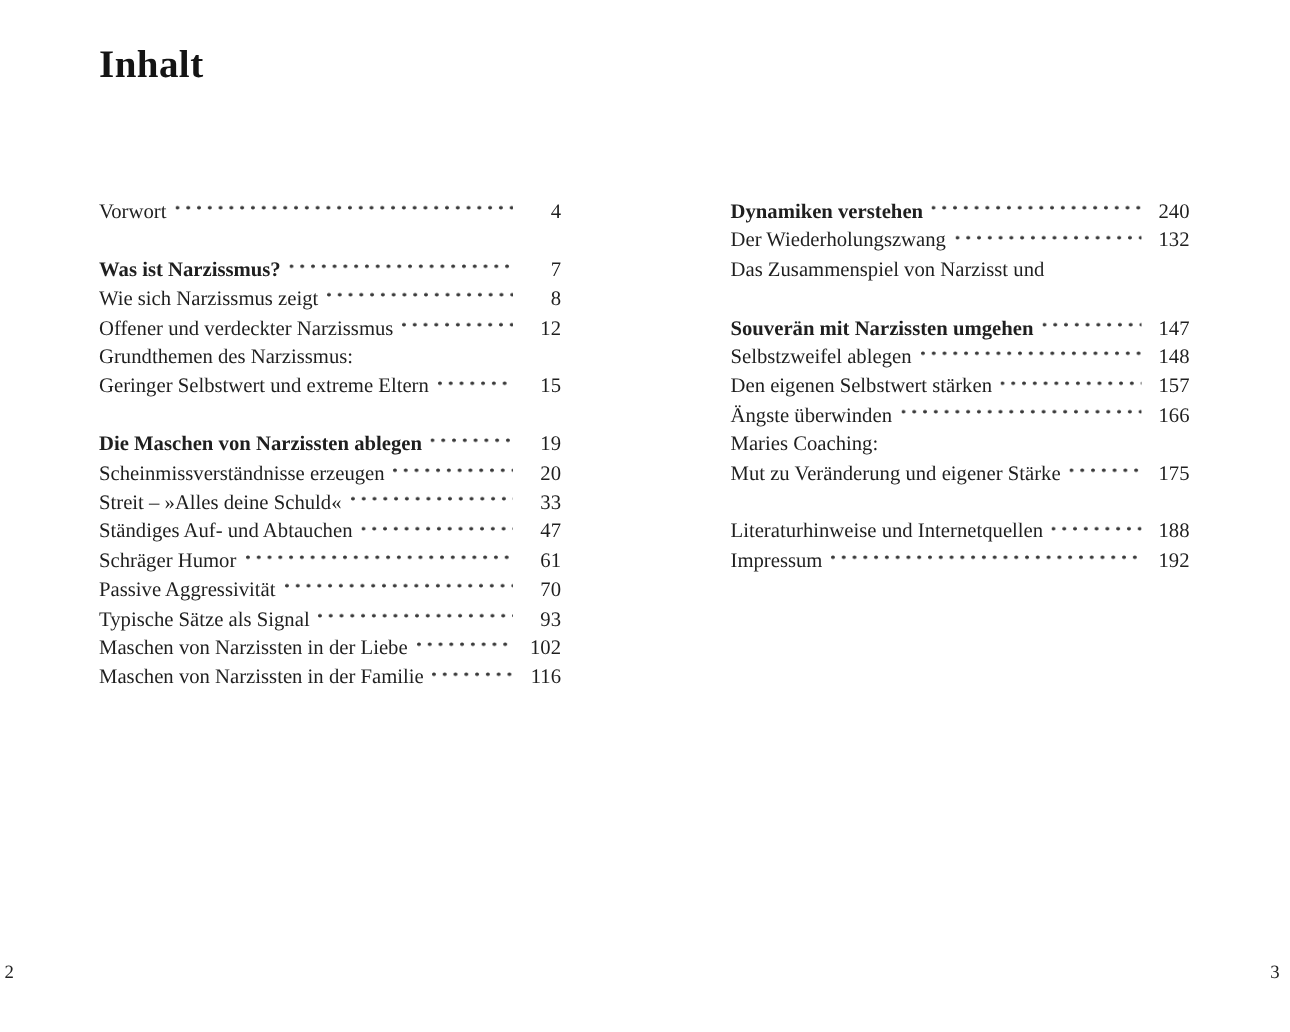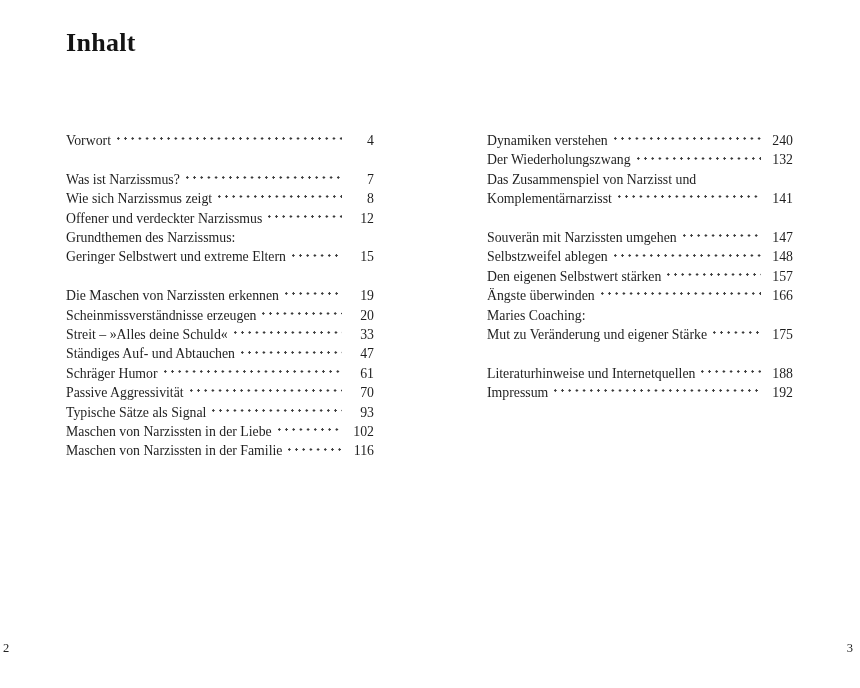--- a/index.html
+++ b/index.html
@@ -32,21 +32,21 @@
     line-height: 19.4px;
   }
   .col-left  { left: 66px;  width: 308px; }
   .col-right { left: 487px; width: 306px; }
 
   .row {
     display: flex;
     align-items: center;
   }
   .row.gap { margin-top: 19.4px; }
-  .row.bold .label { font-weight: normal; }
+  .row.bold .label { font-weight: bold; }
   .label {
     white-space: nowrap;
   }
   .leader {
     flex: 1;
     height: 3px;
     margin: 0 6px 4px 6px;
     background-image: radial-gradient(circle at 1.3px 1.5px, #3a3a3a 1.05px, transparent 1.35px);
     background-size: 7.2px 3px;
     background-repeat: repeat-x;
@@ -95,21 +95,21 @@
       </div>
       <div class="row">
         <span class="label">Grundthemen des Narzissmus:</span>
       </div>
       <div class="row">
         <span class="label">Geringer Selbstwert und extreme Eltern</span>
         <span class="leader"></span>
         <span class="pagenum">15</span>
       </div>
       <div class="row bold gap">
-        <span class="label">Die Maschen von Narzissten erkennen</span>
+        <span class="label">Die Maschen von Narzissten ablegen</span>
         <span class="leader"></span>
         <span class="pagenum">19</span>
       </div>
       <div class="row">
         <span class="label">Scheinmissverständnisse erzeugen</span>
         <span class="leader"></span>
         <span class="pagenum">20</span>
       </div>
       <div class="row">
         <span class="label">Streit – »Alles deine Schuld«</span>
@@ -154,25 +154,20 @@
         <span class="pagenum">240</span>
       </div>
       <div class="row">
         <span class="label">Der Wiederholungszwang</span>
         <span class="leader"></span>
         <span class="pagenum">132</span>
       </div>
       <div class="row">
         <span class="label">Das Zusammenspiel von Narzisst und</span>
       </div>
-      <div class="row">
-        <span class="label">Komplementärnarzisst</span>
-        <span class="leader"></span>
-        <span class="pagenum">141</span>
-      </div>
       <div class="row bold gap">
         <span class="label">Souverän mit Narzissten umgehen</span>
         <span class="leader"></span>
         <span class="pagenum">147</span>
       </div>
       <div class="row">
         <span class="label">Selbstzweifel ablegen</span>
         <span class="leader"></span>
         <span class="pagenum">148</span>
       </div>

